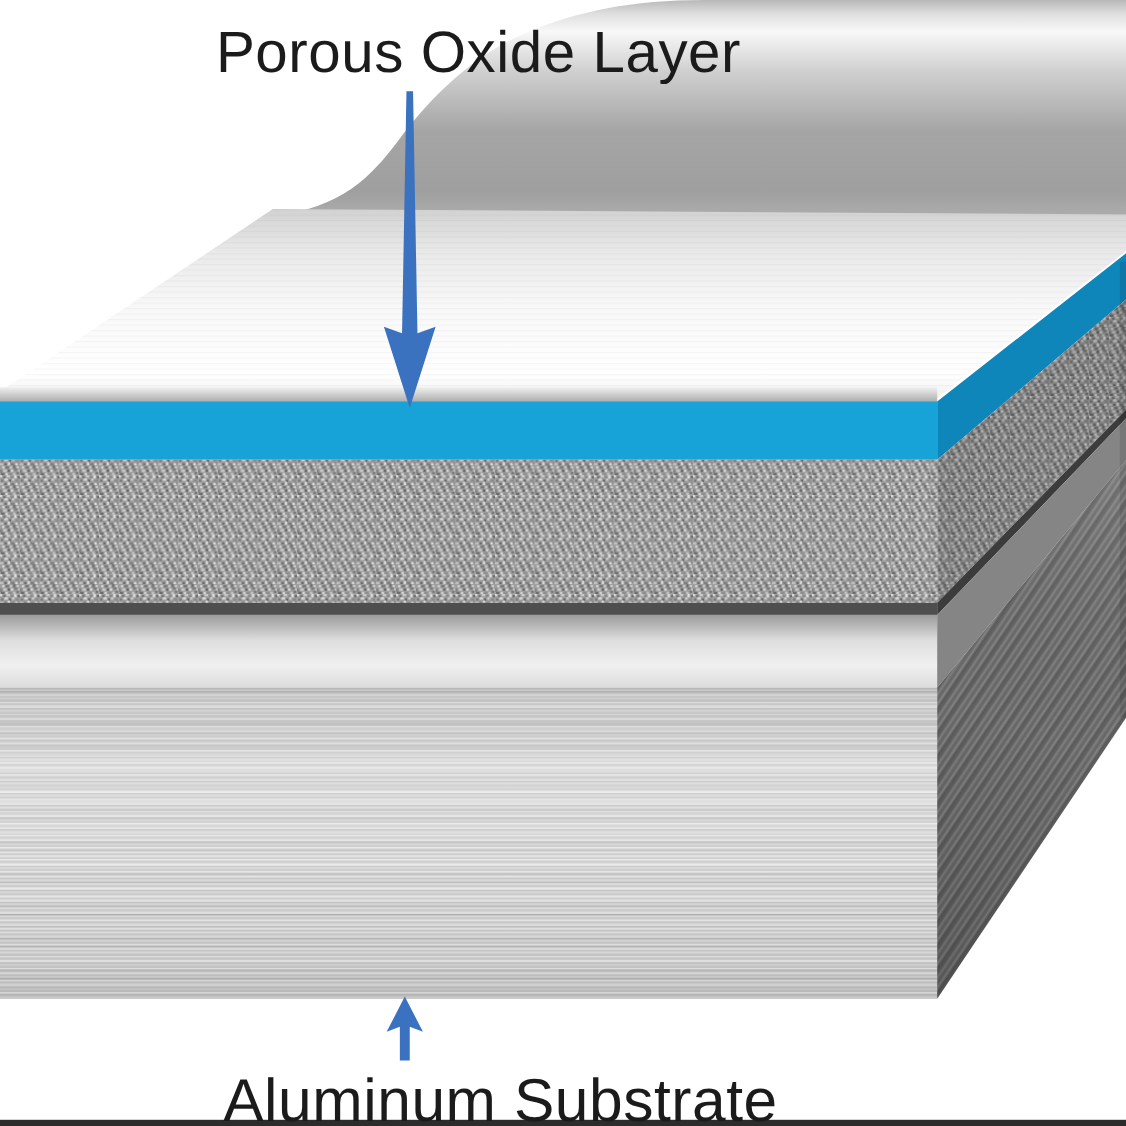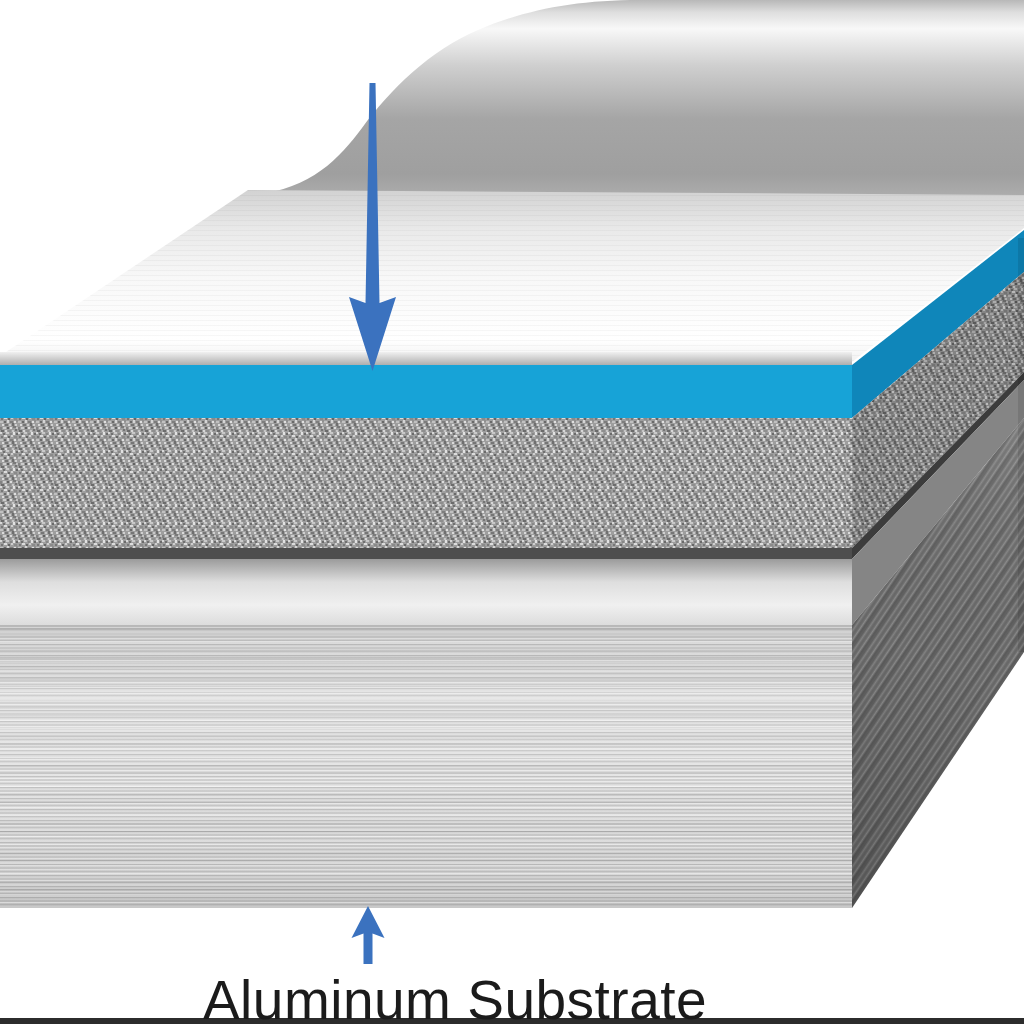--- a/index.html
+++ b/index.html
@@ -171,16 +171,17 @@
 
     <rect x="1018" y="238" width="6" height="414" fill="#000000" opacity="0.10"></rect>
 
     <rect x="0" y="1018" width="1024" height="6" fill="#2c2c2c"></rect>
 
     <path d="M 369.5 83 L 375.5 83 L 379.5 303 L 396 297 L 372.5 371 L 349 297 L 365.5 303 Z" fill="#3b72bf"></path>
 
     <path d="M 368 906 L 384.5 938 L 372.5 933.5 L 372.5 964 L 363.5 964 L 363.5 933.5 L 351.5 938 Z" fill="#3b72bf"></path>
   </svg>
 
+  <div class="label label-top">Porous Oxide Layer</div>
 
   <div class="label label-bottom">Aluminum Substrate</div>
 
 </div>
 
 </body></html>

